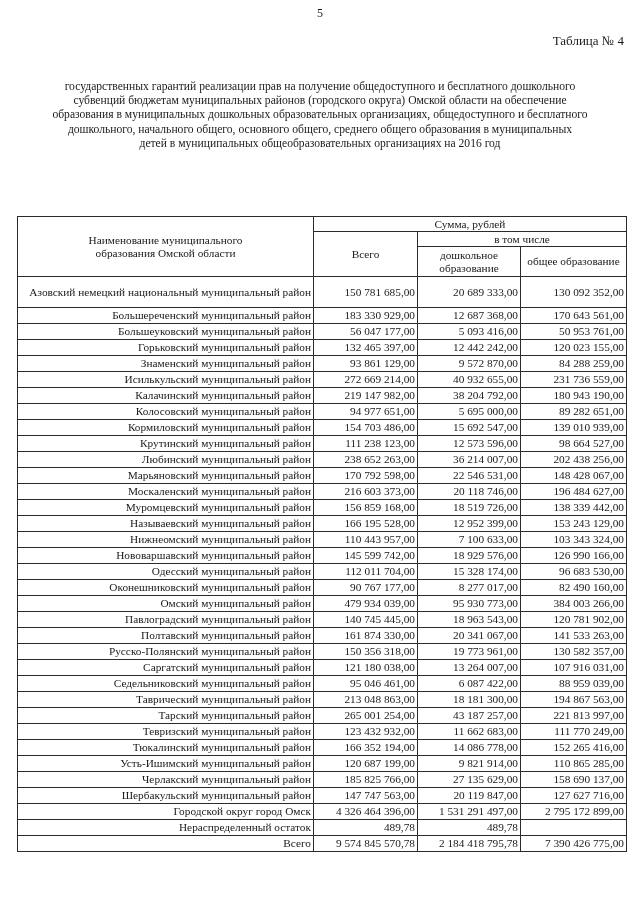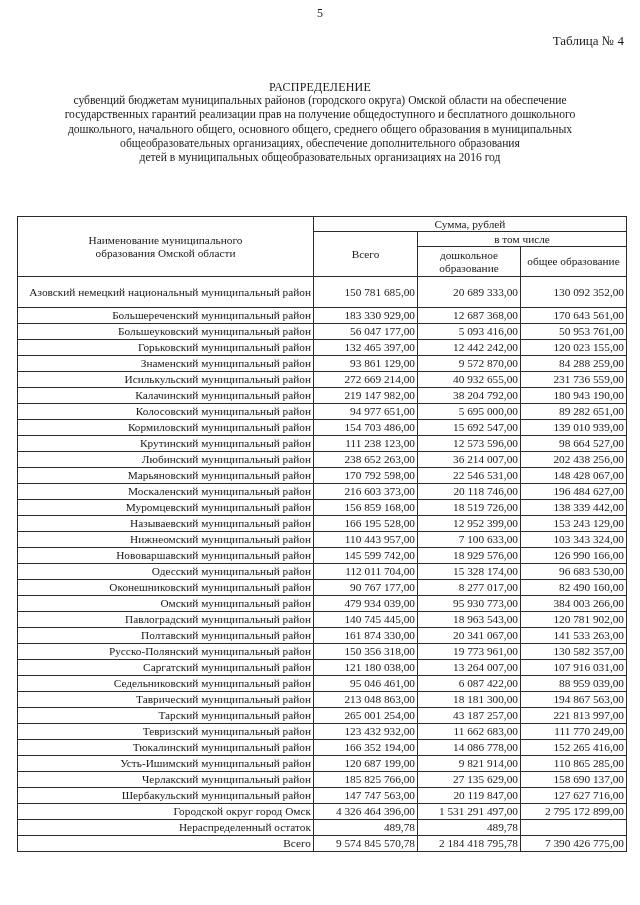--- a/index.html
+++ b/index.html
@@ -26,25 +26,24 @@
   .h2 { height: 15px; }
   .h3 { height: 30px; }
 </style>
 </head>
 <body>
 
 <div class="page-num">5</div>
 <div class="table-label">Таблица № 4</div>
 
 <div class="title-block">
-  <div class="heading">РАСПРЕДЕЛЕНИЕ</div>
+  <div>государственных гарантий реализации прав на получение общедоступного и бесплатного дошкольного</div>
   <div>субвенций бюджетам муниципальных районов (городского округа) Омской области на обеспечение</div>
-  <div>государственных гарантий реализации прав на получение общедоступного и бесплатного дошкольного</div>
+  <div>образования в муниципальных дошкольных образовательных организациях, общедоступного и бесплатного</div>
   <div>дошкольного, начального общего, основного общего, среднего общего образования в муниципальных</div>
-  <div>общеобразовательных организациях, обеспечение дополнительного образования</div>
   <div>детей в муниципальных общеобразовательных организациях на 2016 год</div>
 </div>
 
 <table class="dist">
   <colgroup>
     <col style="width:296px">
     <col style="width:104px">
     <col style="width:103px">
     <col style="width:106px">
   </colgroup>

